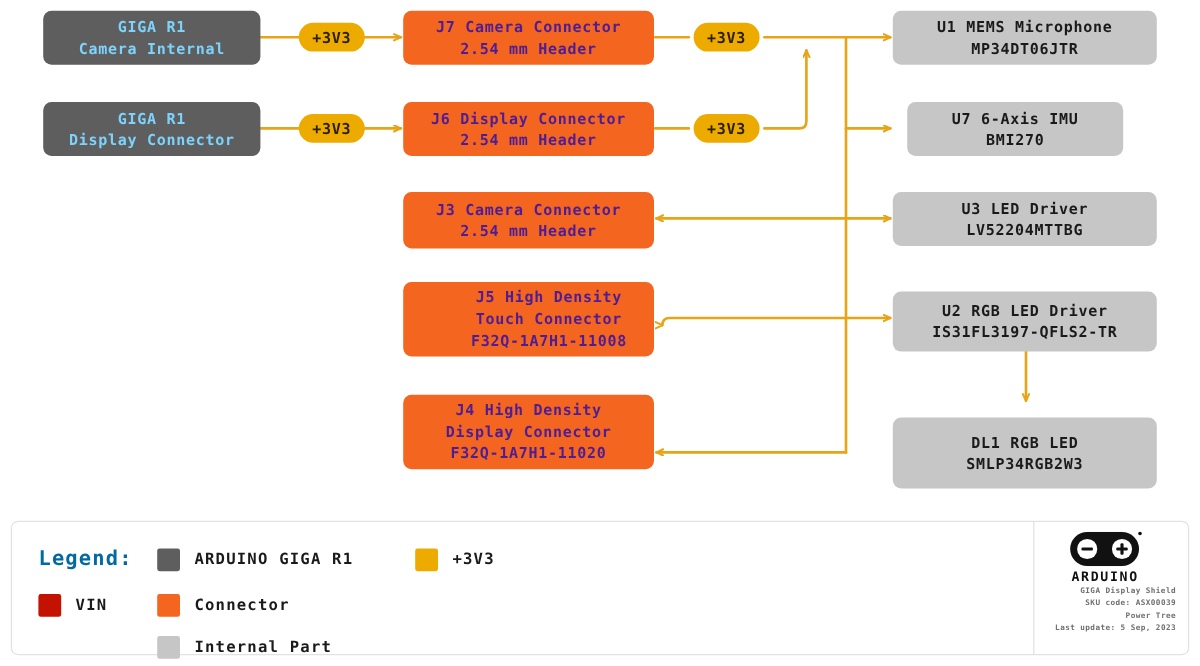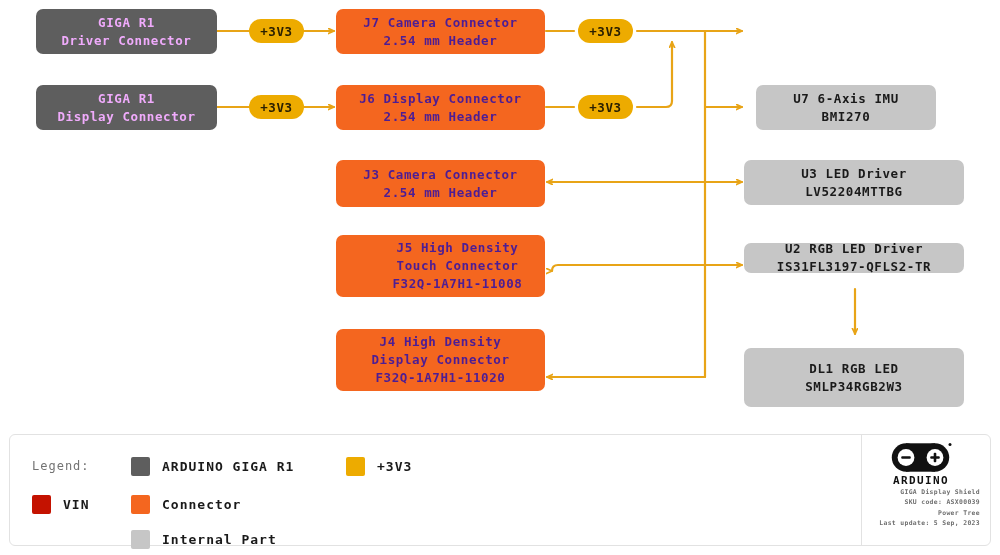--- a/index.html
+++ b/index.html
@@ -23,21 +23,21 @@
     border-radius:7px;
     text-align:center;
     line-height:1.42;
     letter-spacing:0.6px;
     font-weight:bold;
     font-size:12.5px;
     padding:4px 6px;
     z-index:3;
   }
   .node .ln{display:block;white-space:nowrap;}
-  .node.giga{background:#5e5e5e;color:#f0abfc;}
+  .node.giga{background:#5e5e5e;color:#7dd3fc;}
   .node.connector{background:#f4661f;color:#4c1d95;}
   .node.internal{background:#c6c6c6;color:#1a1a1a;}
 
   .pill{
     position:absolute;
     box-sizing:border-box;
     display:flex;align-items:center;justify-content:center;
     background:#edab00;
     color:#2b2000;
     border-radius:999px;
@@ -56,21 +56,21 @@
     border-radius:6px;
     background:#fff;
   }
   #legend-left{
     position:absolute;left:0;top:0;width:852px;height:100%;
     box-sizing:border-box;
     border-right:1px solid #e2e2e2;
   }
   .lg-row{position:absolute;display:flex;align-items:center;height:22px;}
   .lg-title{
-    font-size:12px;font-weight:normal;color:#737373;letter-spacing:1px;
+    font-size:17px;font-weight:bold;color:#0369a1;letter-spacing:1px;
   }
   .sw{width:19px;height:19px;border-radius:2px;display:inline-block;}
   .lg-label{
     font-size:13px;font-weight:bold;color:#1a1a1a;letter-spacing:1px;
     margin-left:12px;white-space:nowrap;
   }
 
   #brand{
     position:absolute;right:10px;top:6px;width:118px;height:98px;
     text-align:right;
@@ -121,21 +121,21 @@
       <path d="M705,265 L558,265 Q552,265 552,271 L552,271" marker-end="url(#ar)"></path>
 
       <path d="M705,377 L558,377 L547,377" marker-end="url(#ar)"></path>
 
       <path d="M855,289 L855,334" marker-end="url(#ar)"></path>
     </g>
   </svg>
 
   <div class="node giga" style="left:36px;top:9px;width:181px;height:45px;">
     <span class="ln">GIGA R1</span>
-    <span class="ln">Driver Connector</span>
+    <span class="ln">Camera Internal</span>
   </div>
 
   <div class="node giga" style="left:36px;top:85px;width:181px;height:45px;">
     <span class="ln">GIGA R1</span>
     <span class="ln">Display Connector</span>
   </div>
 
   <div class="node connector" style="left:336px;top:9px;width:209px;height:45px;">
     <span class="ln">J7 Camera Connector</span>
     <span class="ln">2.54 mm Header</span>
@@ -156,32 +156,36 @@
     <span class="ln">Touch Connector</span>
     <span class="ln">F32Q-1A7H1-11008</span>
   </div>
 
   <div class="node connector" style="left:336px;top:329px;width:209px;height:62px;">
     <span class="ln">J4 High Density</span>
     <span class="ln">Display Connector</span>
     <span class="ln">F32Q-1A7H1-11020</span>
   </div>
 
+  <div class="node internal" style="left:744px;top:9px;width:220px;height:45px;">
+    <span class="ln">U1 MEMS Microphone</span>
+    <span class="ln">MP34DT06JTR</span>
+  </div>
 
   <div class="node internal" style="left:744px;top:85px;width:180px;height:45px;margin-left:12px;">
     <span class="ln">U7 6-Axis IMU</span>
     <span class="ln">BMI270</span>
   </div>
 
   <div class="node internal" style="left:744px;top:160px;width:220px;height:45px;">
     <span class="ln">U3 LED Driver</span>
     <span class="ln">LV52204MTTBG</span>
   </div>
 
-  <div class="node internal" style="left:744px;top:243px;width:220px;height:30px;">
+  <div class="node internal" style="left:744px;top:243px;width:220px;height:50px;">
     <span class="ln">U2 RGB LED Driver</span>
     <span class="ln">IS31FL3197-QFLS2-TR</span>
   </div>
 
   <div class="node internal" style="left:744px;top:348px;width:220px;height:59px;">
     <span class="ln">DL1 RGB LED</span>
     <span class="ln">SMLP34RGB2W3</span>
   </div>
 
   <div class="pill" style="left:249px;top:19px;width:55px;">

